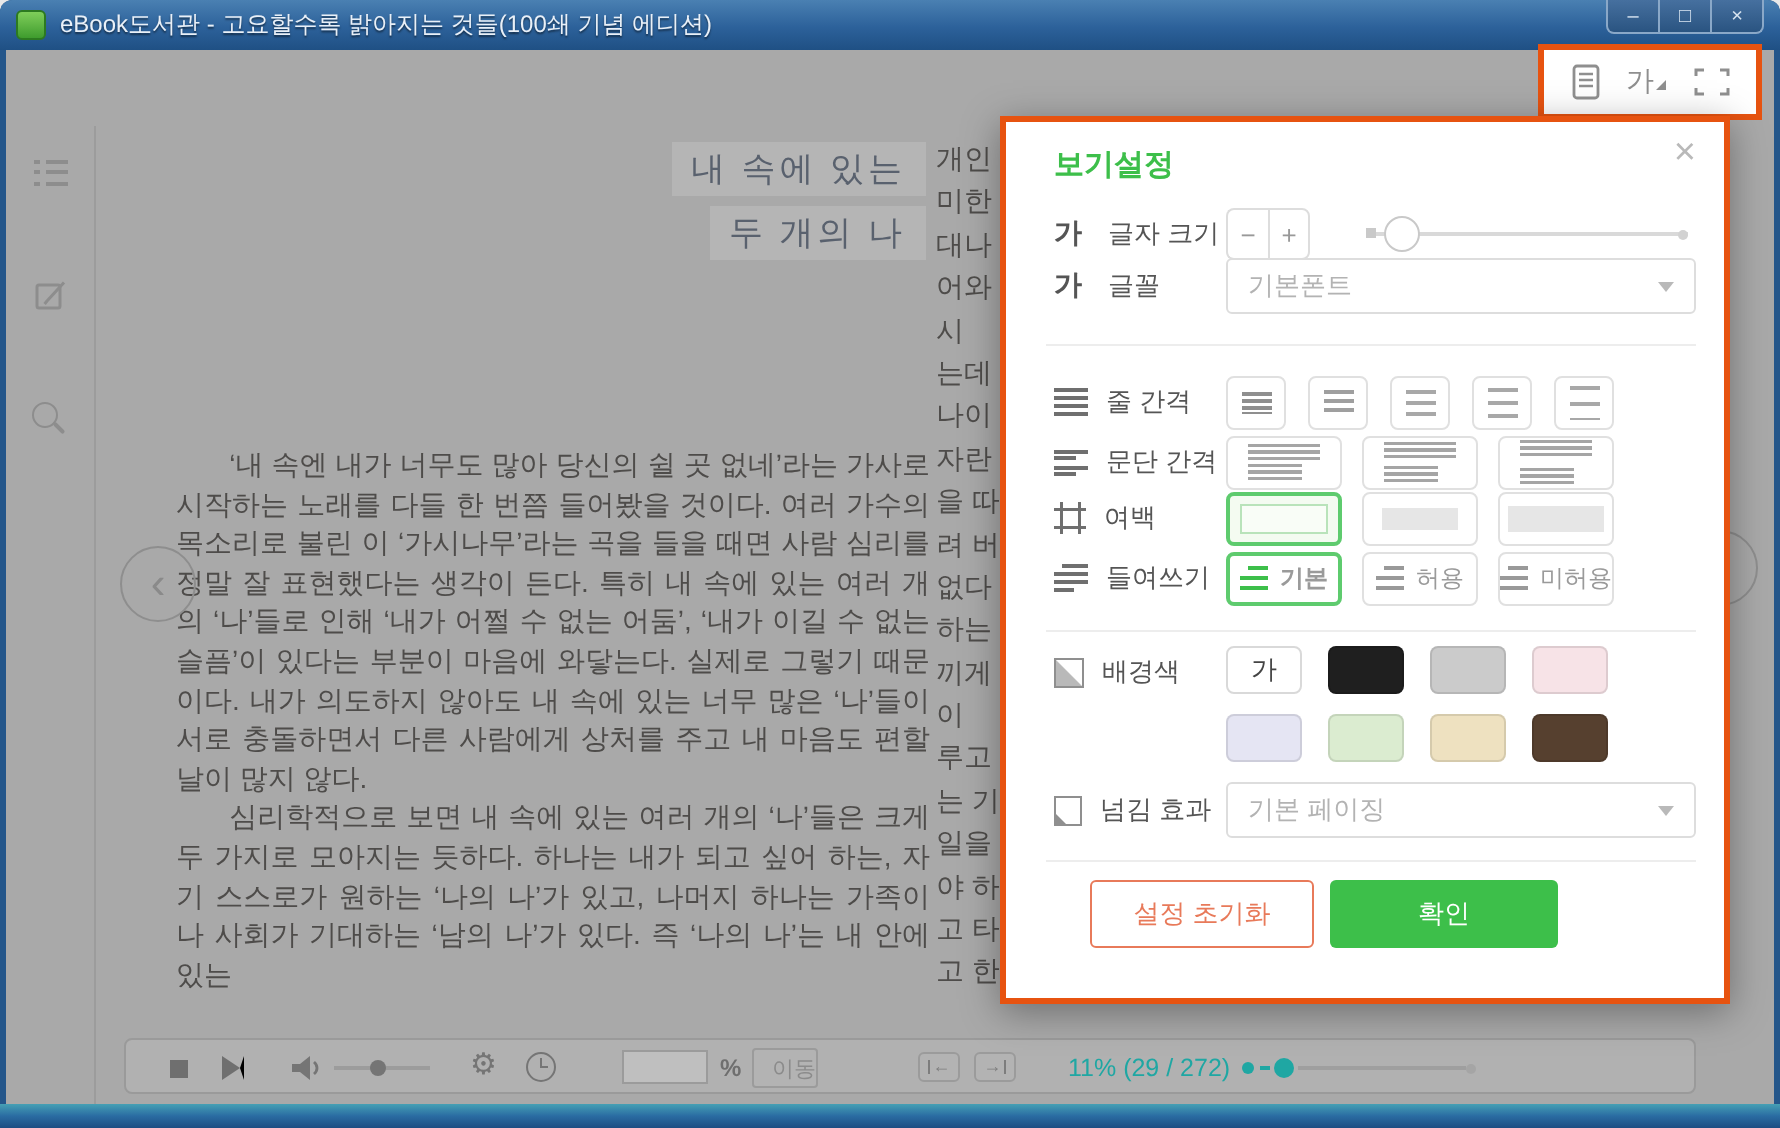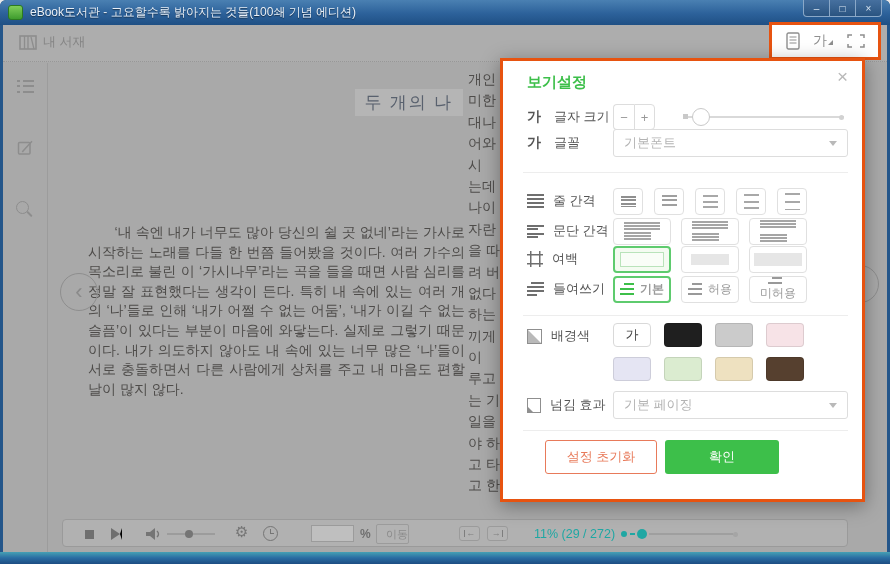--- a/index.html
+++ b/index.html
@@ -153,21 +153,21 @@
   .dropdown span{font-size:13px;color:#b3b3b3;}
   .chev{width:0;height:0;border-left:4px solid transparent;border-right:4px solid transparent;
     border-top:5px solid #b9b9b9;}
 
   
   .opt{border:1px solid #e0e0e0;border-radius:4px;background:#fff;display:flex;align-items:center;
     justify-content:center;padding:0;cursor:pointer;}
   .opt.sel{border:2px solid #5ecb6e;font-weight:bold;}
   .ls-opt{width:30px;height:27px;margin-right:11px;}
   .ps-opt,.mg-opt,.ind-opt{width:58px;height:27px;margin-right:10px;}
-  .pcontrols .opt:last-child{margin-right:17px;flex-direction:column;}
+  .pcontrols .opt:last-child{margin-right:17px;}
   .g-ls{display:block;width:15px;}
   .g-ls1{height:11px;background:repeating-linear-gradient(#8f8f8f 0 2px,transparent 2px 3.4px);}
   .g-ls2{height:12px;background:repeating-linear-gradient(#9f9f9f 0 2px,transparent 2px 4.4px);}
   .g-ls3{height:13px;background:repeating-linear-gradient(#a8a8a8 0 2px,transparent 2px 5.5px);}
   .g-ls4{height:15px;background:repeating-linear-gradient(#a8a8a8 0 2px,transparent 2px 6.6px);}
   .g-ls5{height:17px;background:repeating-linear-gradient(#a8a8a8 0 2px,transparent 2px 8px);}
   .g-ps{display:block;width:36px;}
   .g-ps s{display:block;text-decoration:none;height:8px;
     background:repeating-linear-gradient(#a5a5a5 0 1.6px,transparent 1.6px 3.2px);}
   .g-ps s:last-child{width:27px;}
@@ -207,52 +207,44 @@
     <span class="appicon"></span>
     <span class="wtitle">eBook도서관  -  고요할수록 밝아지는 것들(100쇄 기념 에디션)</span>
     <div class="winbtns">
       <button class="wbtn">–</button>
       <button class="wbtn">□</button>
       <button class="wbtn">×</button>
     </div>
   </div>
 
   <div class="client">
-    <div class="topbar">
-      <div class="library">
-        <svg width="18" height="15" viewBox="0 0 18 15">
-          <rect x="1" y="1" width="16" height="13" fill="none" stroke="#8d8d8d" stroke-width="1.6"></rect>
-          <path d="M5.5 1v13 M9 1v13 M12 2l3 12" fill="none" stroke="#8d8d8d" stroke-width="1.3"></path>
-        </svg>
-        <span>내 서재</span>
-      </div>
-    </div>
 
     <div class="sidebar">
       <button class="sb-btn">
         <i class="ic-list"></i>
       </button>
       <button class="sb-btn">
         <svg width="17" height="17" viewBox="0 0 17 17">
           <rect x="1.5" y="3.5" width="11.5" height="11.5" rx="1" fill="none" stroke="#8d8d8d" stroke-width="1.5"></rect>
           <path d="M6.5 11.5 L15 2.2 M6.5 11.5 l-1.2 1.5" fill="none" stroke="#8d8d8d" stroke-width="1.5"></path>
         </svg>
       </button>
       <button class="sb-btn">
         <i class="ic-search"></i>
       </button>
     </div>
 
     <div class="chapter">
-      <br>
+      <span>내 속에 있는</span><br>
       <span>두 개의 나</span>
     </div>
 
     <div class="bodytext">
       <p>‘내 속엔 내가 너무도 많아 당신의 쉴 곳 없네’라는 가사로 시작하는 노래를 다들 한 번쯤 들어봤을 것이다. 여러 가수의 목소리로 불린 이 ‘가시나무’라는 곡을 들을 때면 사람 심리를 정말 잘 표현했다는 생각이 든다. 특히 내 속에 있는 여러 개의 ‘나’들로 인해 ‘내가 어쩔 수 없는 어둠’, ‘내가 이길 수 없는 슬픔’이 있다는 부분이 마음에 와닿는다. 실제로 그렇기 때문이다. 내가 의도하지 않아도 내 속에 있는 너무 많은 ‘나’들이 서로 충돌하면서 다른 사람에게 상처를 주고 내 마음도 편할 날이 많지 않다.</p>
+      <p>심리학적으로 보면 내 속에 있는 여러 개의 ‘나’들은 크게 두 가지로 모아지는 듯하다. 하나는 내가 되고 싶어 하는, 자기 스스로가 원하는 ‘나의 나’가 있고, 나머지 하나는 가족이나 사회가 기대하는 ‘남의 나’가 있다. 즉 ‘나의 나’는 내 안에 있는</p>
     </div>
 
     <div class="rightcol">
         <div class="frag">개인</div>
         <div class="frag">미한</div>
         <div class="frag">대나</div>
         <div class="frag">어와</div>
         <div class="frag">시</div>
         <div class="frag">는데</div>
         <div class="frag">나이</div>

